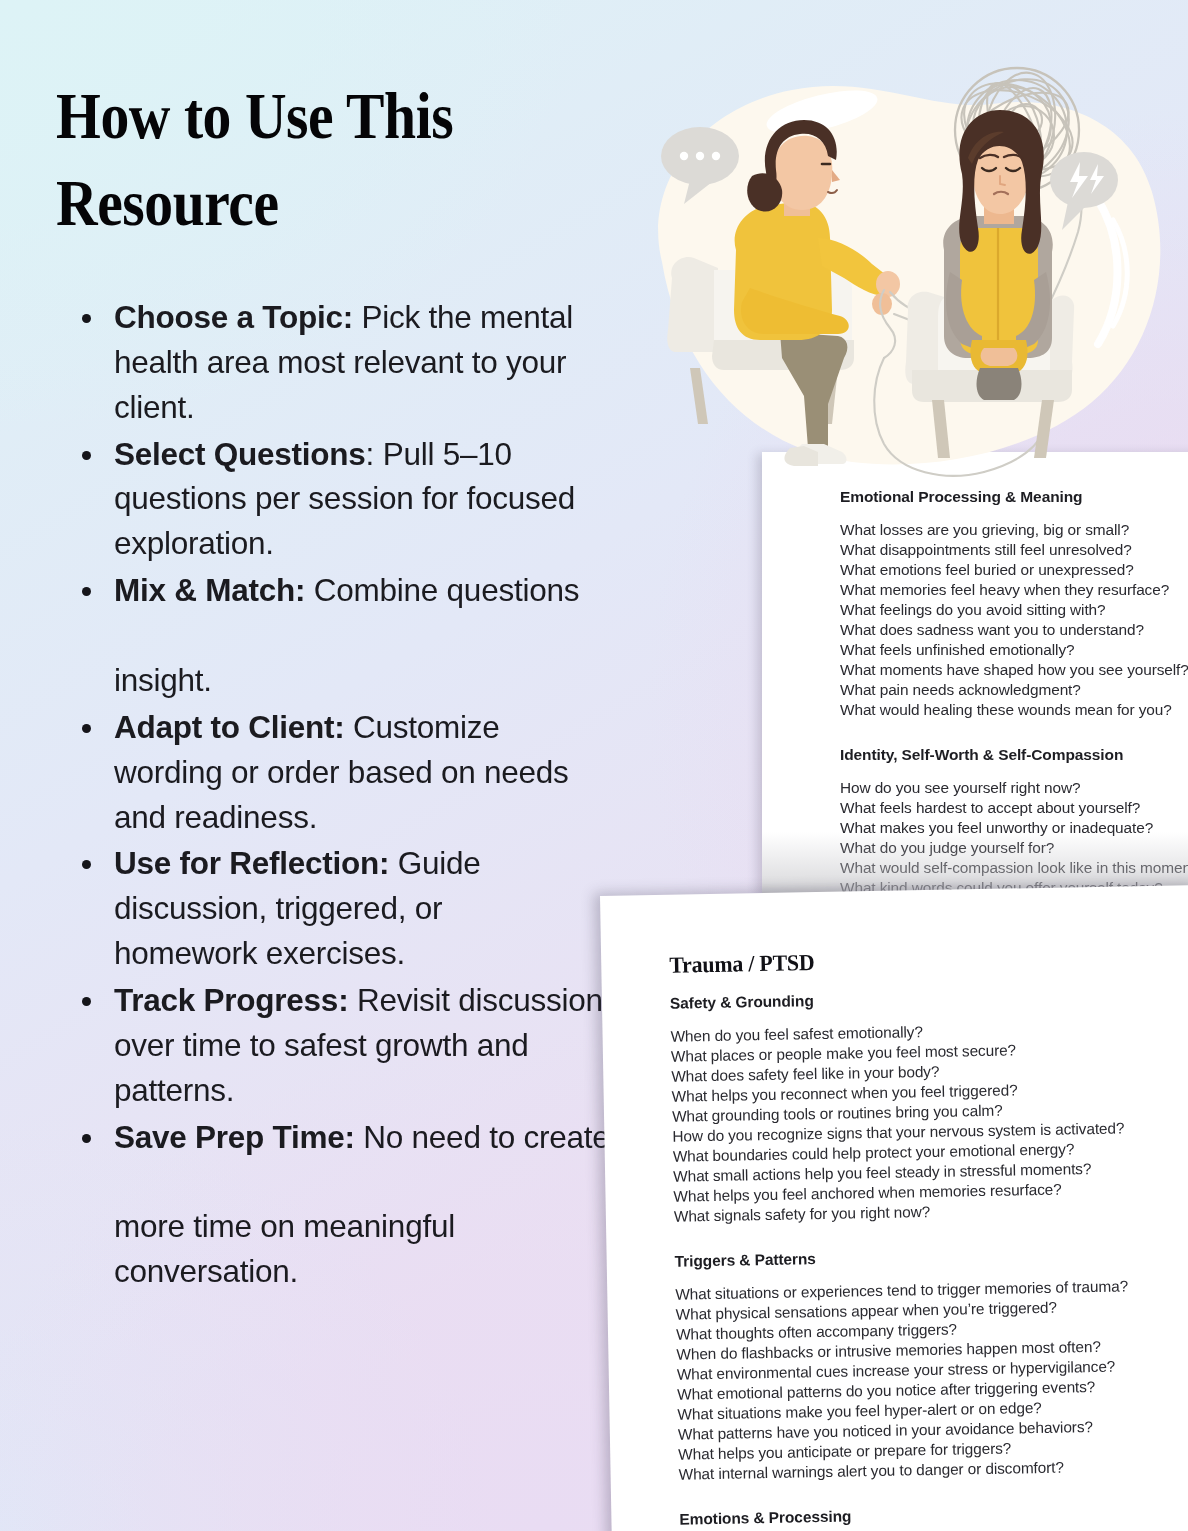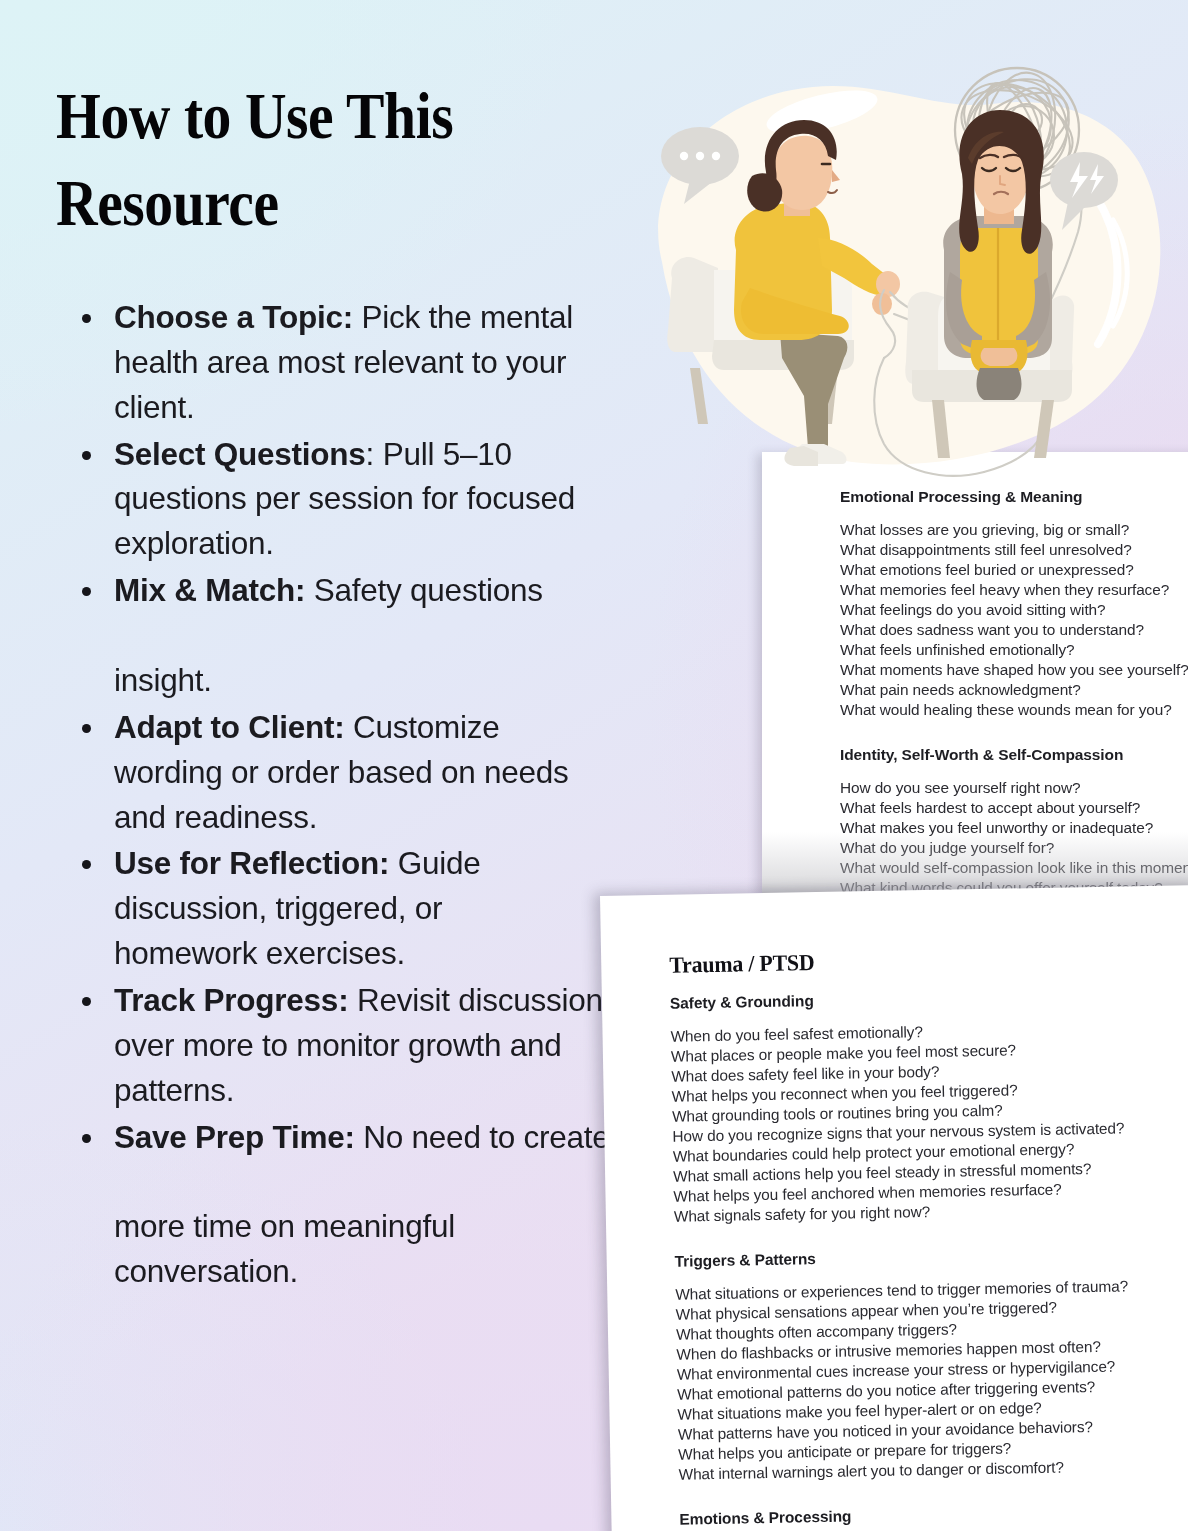--- a/index.html
+++ b/index.html
@@ -121,27 +121,27 @@
 
   <div class="left-col">
 
     <h1 class="headline">How to Use This Resource</h1>
 
     <ul class="bullets">
       <li><b>Choose a Topic:</b> <span>Pick the mental</span><br><span>health area most relevant to your</span><br><span>client.</span></li>
 
       <li><b>Select Questions</b><span>:</span> <span>Pull 5–10</span><br><span>questions per session for focused</span><br><span>exploration.</span></li>
 
-      <li><b>Mix &amp; Match:</b> <span>Safety questions</span><br><br><span>insight.</span></li>
+      <li><b>Mix &amp; Match:</b> <span>Combine questions</span><br><br><span>insight.</span></li>
 
       <li><b>Adapt to Client:</b> <span>Customize</span><br><span>wording or order based on needs</span><br><span>and readiness.</span></li>
 
       <li><b>Use for Reflection:</b> <span>Guide</span><br><span>discussion, triggered, or</span><br><span>homework exercises.</span></li>
 
-      <li><b>Track Progress:</b> <span>Revisit discussion</span><br><span>over more to monitor growth and</span><br><span>patterns.</span></li>
+      <li><b>Track Progress:</b> <span>Revisit discussion</span><br><span>over time to safest growth and</span><br><span>patterns.</span></li>
 
       <li><b>Save Prep Time:</b> <span>No need to create</span><br><br><span>more time on meaningful</span><br><span>conversation.</span></li>
     </ul>
   </div>
 
   <div class="page-back">
     <div class="inner">
 
       <div class="sec-h">Emotional Processing &amp; Meaning</div>
       <div class="q">What losses are you grieving, big or small?</div>

